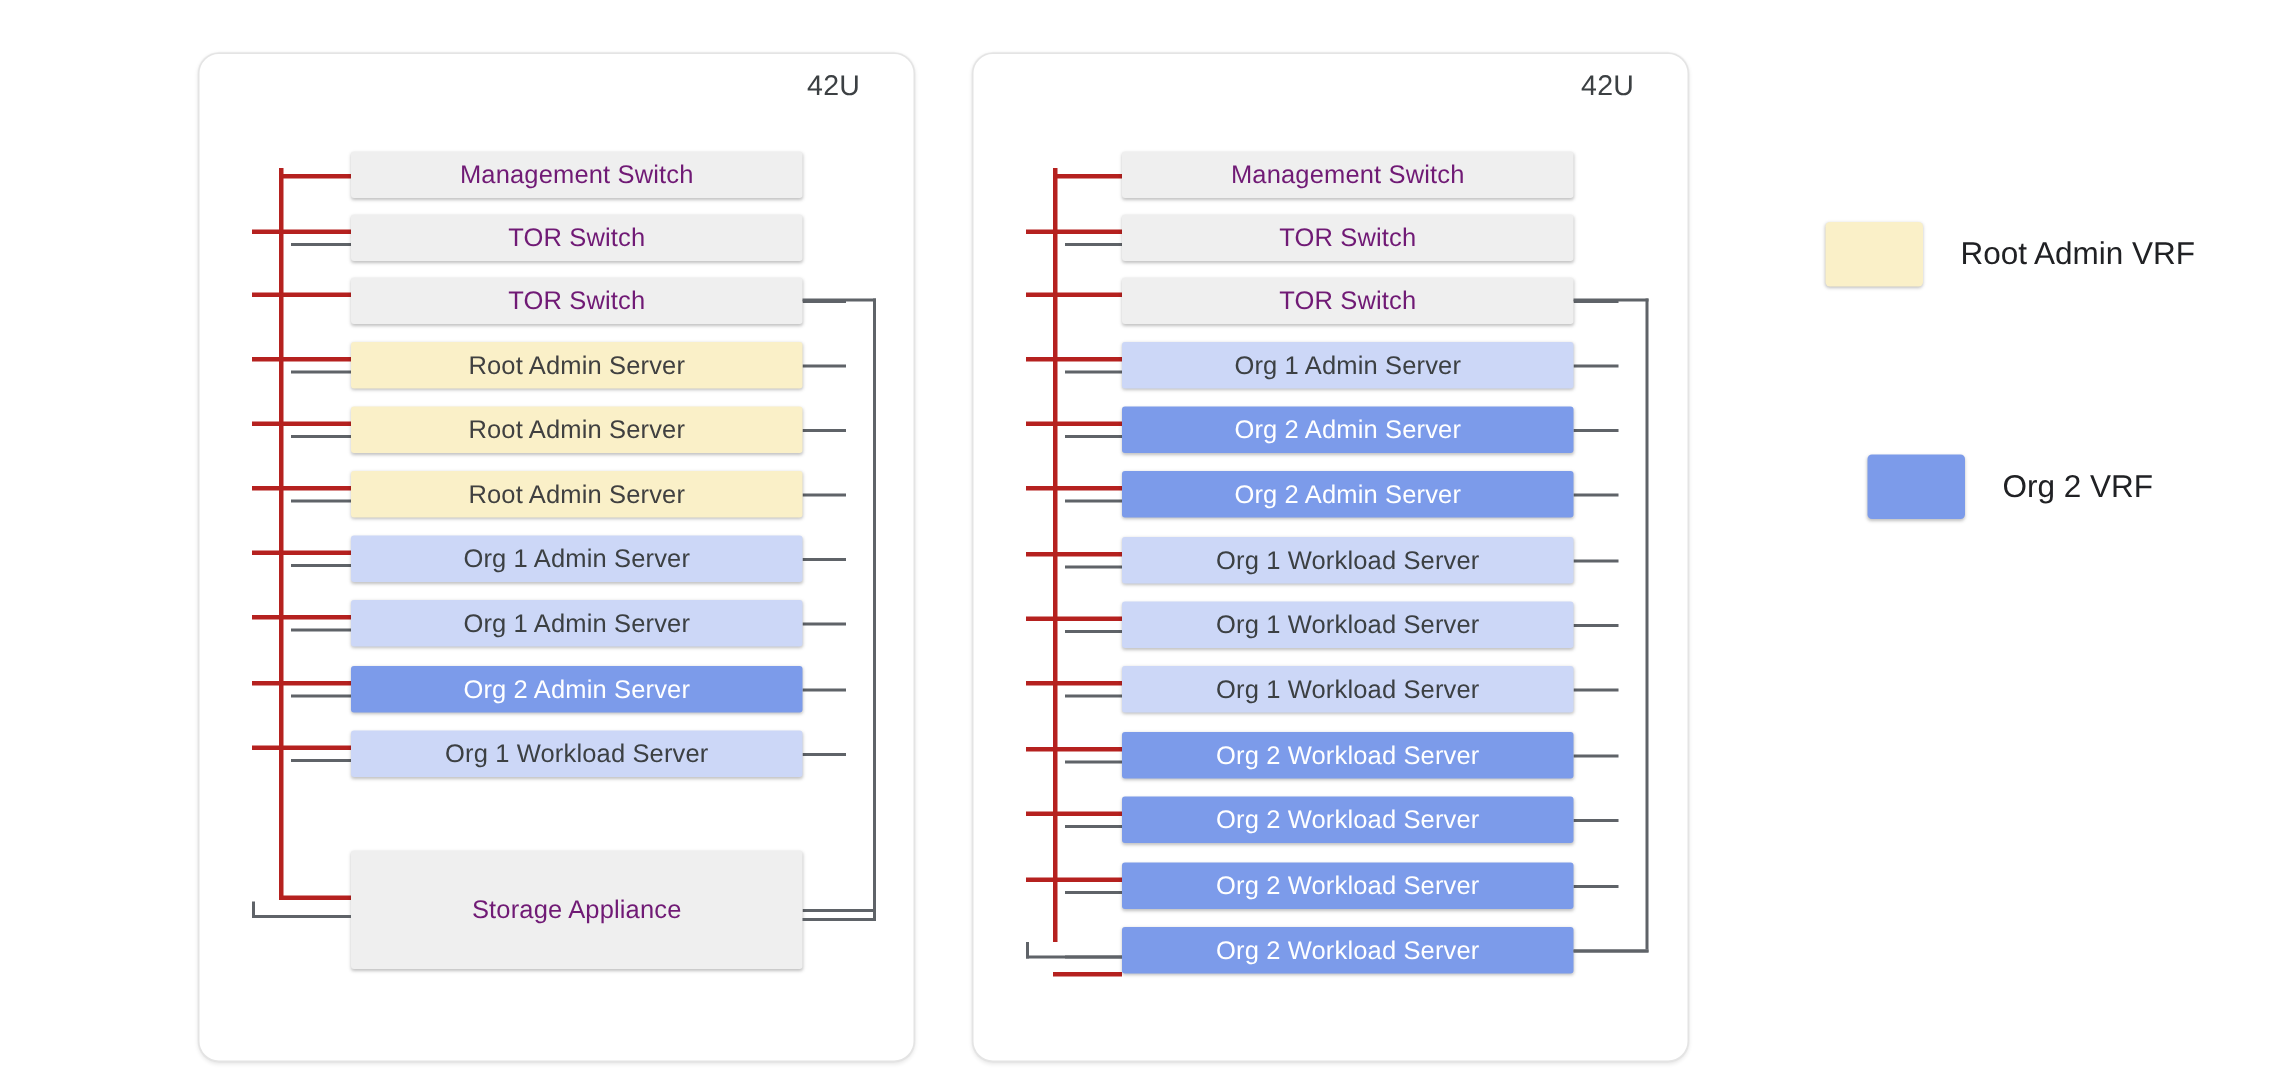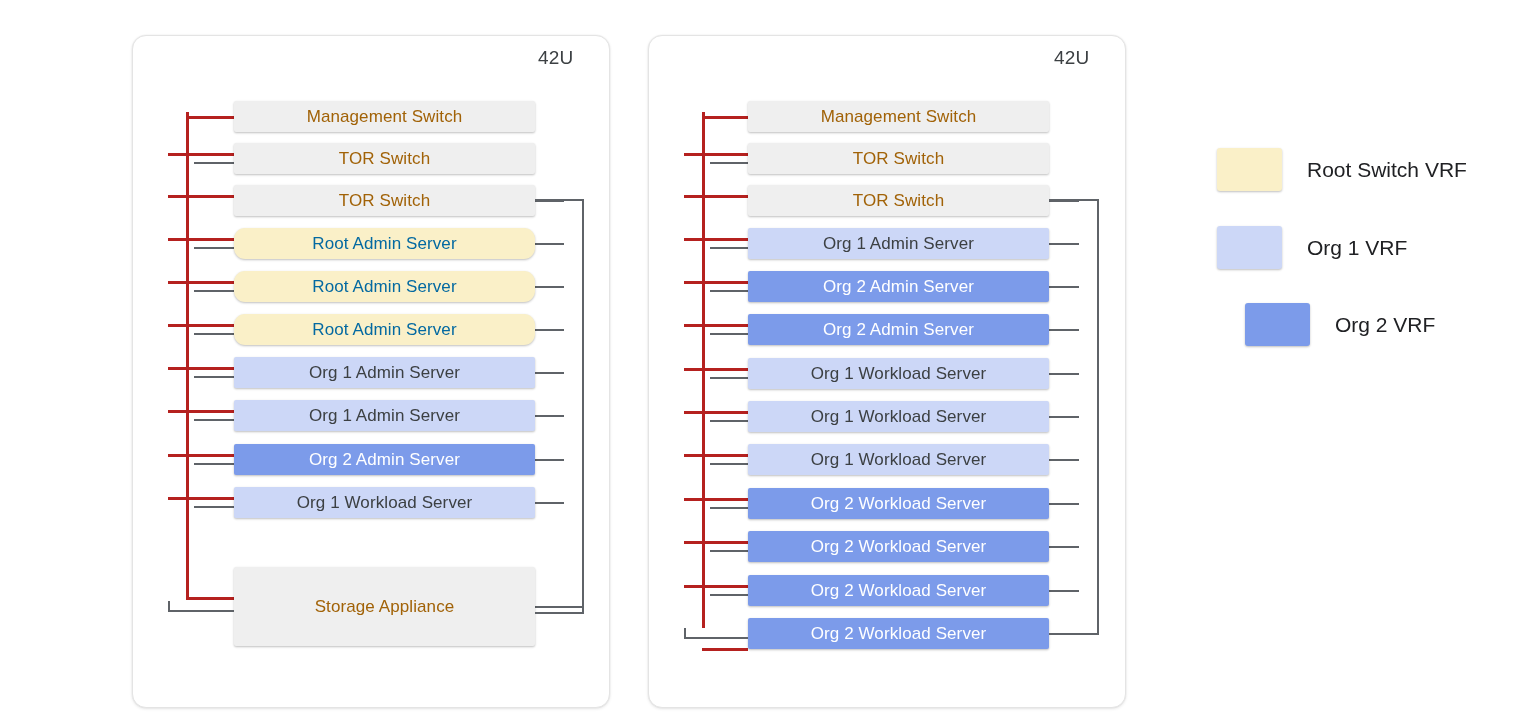--- a/index.html
+++ b/index.html
@@ -36,22 +36,22 @@
     box-sizing:border-box;
     border-radius:2px;
     display:flex;
     align-items:center;
     justify-content:center;
     font-size:17px;
     letter-spacing:.1px;
     white-space:nowrap;
     box-shadow:0 1px 2px rgba(0,0,0,.16), 0 1px 3px rgba(0,0,0,.10);
   }
-  .unit.gray  {background:#efefef; color:#a16207;}
-  .unit.cream {background:#faf0c8; color:#0369a1;border-radius:11px;}
+  .unit.gray  {background:#efefef; color:#701a75;}
+  .unit.cream {background:#faf0c8; color:#404040;}
   .unit.blue1 {background:#ccd7f7; color:#3c4043;}
   .unit.blue2 {background:#7c9bea; color:#ffffff;}
 
   
   .wire{position:absolute;}
   .wire.red  {background:#b5211f;}
   .wire.gray {background:#5f6368;}
   .legend-row{position:absolute;display:flex;align-items:center;}
   .swatch{
     width:65px;height:43px;border-radius:3px;
@@ -168,23 +168,19 @@
     <div class="wire red" style="left: 702px; top: 648px; width: 46px; height: 3px;"></div>
     <div class="wire gray" style="left: 710px; top: 636.5px; width: 38px; height: 2px;"></div>
     <div class="wire gray" style="left: 1049px; top: 632.5px; width: 50px; height: 2px;"></div>
     <div class="unit blue2" style="left: 748px; top: 618px; width: 301px; height: 31px;">Org 2 Workload Server</div>
     <div class="wire gray" style="left: 1049px; top: 199px; width: 50px; height: 2px;"></div>
     <div class="wire gray" style="left: 1049px; top: 633px; width: 50px; height: 2px;"></div>
     <div class="wire gray" style="left: 684px; top: 636.5px; width: 64px; height: 2px;"></div>
     <div class="wire gray" style="left: 684px; top: 627.5px; width: 2px; height: 11px;"></div>
     <div class="legend-row" style="left: 1217px; top: 148px;">
       <div class="swatch" style="background: rgb(250, 240, 200);"></div>
-      <div class="legend-label">Root Switch VRF</div>
-    </div>
-    <div class="legend-row" style="left: 1217px; top: 226px;">
-      <div class="swatch" style="background: rgb(204, 215, 247);"></div>
-      <div class="legend-label">Org 1 VRF</div>
+      <div class="legend-label">Root Admin VRF</div>
     </div>
     <div class="legend-row" style="left: 1217px; top: 303px; padding-left: 28px;">
       <div class="swatch" style="background: rgb(124, 155, 234);"></div>
       <div class="legend-label">Org 2 VRF</div>
     </div>
   </div>
 
 </body></html>

